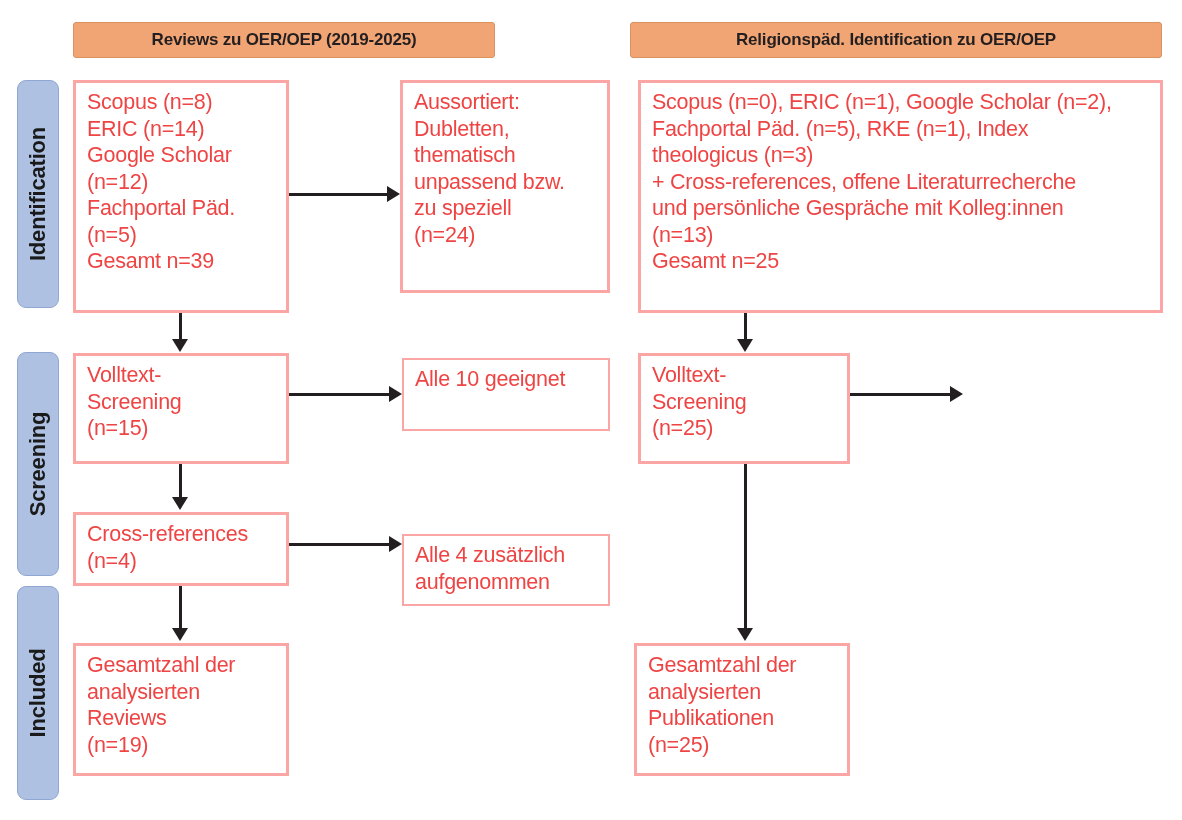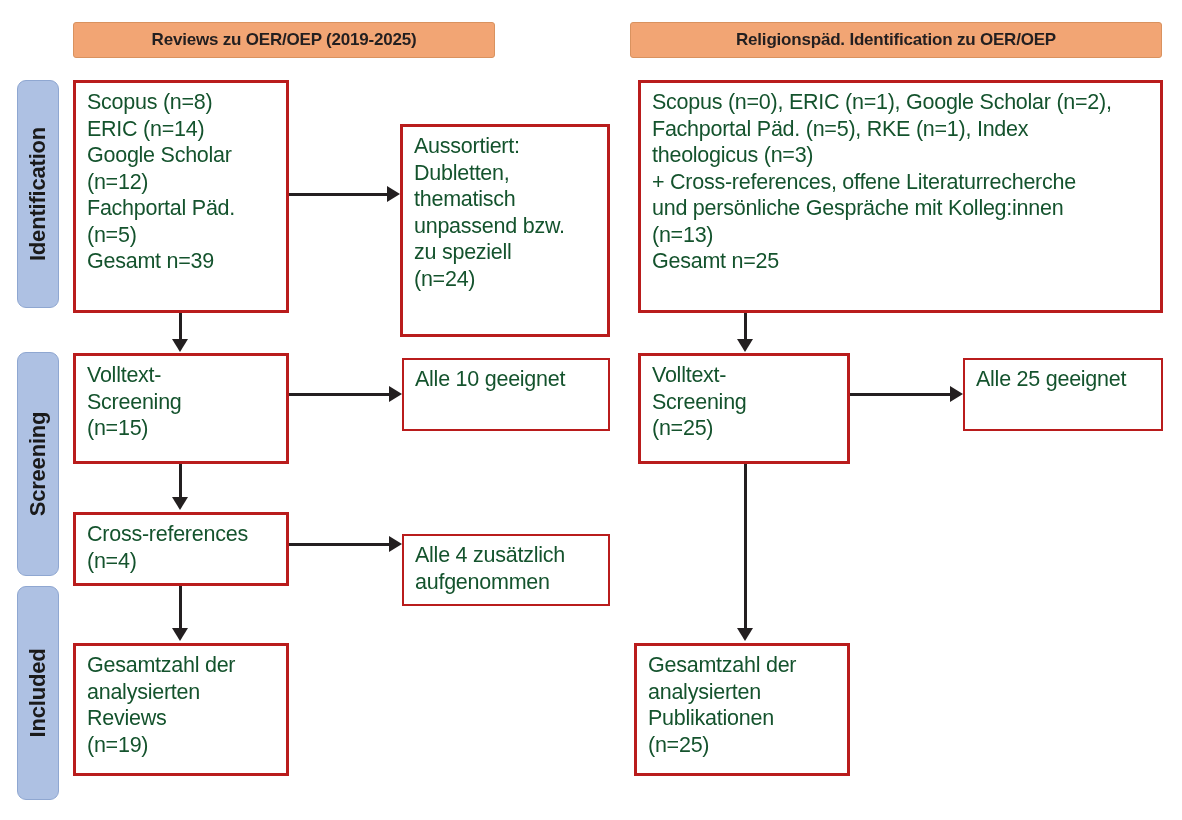--- a/index.html
+++ b/index.html
@@ -52,26 +52,26 @@
     font-size: 22px;
     font-weight: 700;
     color: #1a1a1a;
     letter-spacing: -0.2px;
   }
 
   
   .box {
     position: absolute;
     background: #ffffff;
-    border: 3px solid #b91c1c;
+    border: 3px solid #fca5a5;
     box-sizing: border-box;
     padding: 6px 8px 6px 11px;
     font-size: 21.5px;
     line-height: 1.235;
-    color: #14532d;
+    color: #ef4444;
     font-weight: 500;
     white-space: pre-line;
     letter-spacing: -0.25px;
     overflow: hidden;
   }
   .box.thin { border-width: 2.5px; }
 
   
   .vline, .hline {
     position: absolute;
@@ -117,21 +117,21 @@
   </div>
 
   <div class="box" style="left:73px; top:80px; width:216px; height:233px;">Scopus (n=8)
 ERIC (n=14)
 Google Scholar
 (n=12)
 Fachportal Päd.
 (n=5)
 Gesamt n=39</div>
 
-  <div class="box" style="left:400px; top:80px; width:210px; height:213px;margin-top:44px;">Aussortiert:
+  <div class="box" style="left:400px; top:80px; width:210px; height:213px;">Aussortiert:
 Dubletten,
 thematisch
 unpassend bzw.
 zu speziell
 (n=24)</div>
 
   <div class="box" style="left:73px; top:353px; width:216px; height:111px;">Volltext-
 Screening
 (n=15)</div>
 
@@ -153,21 +153,20 @@
 theologicus (n=3)
 + Cross-references, offene Literaturrecherche
 und persönliche Gespräche mit Kolleg:innen
 (n=13)
 Gesamt n=25</div>
 
   <div class="box" style="left:638px; top:353px; width:212px; height:111px;">Volltext-
 Screening
 (n=25)</div>
 
-  <div class="box thin" style="left:963px; top:358px; width:200px; height:73px;">Alle 25 geeignet</div>
 
   <div class="box" style="left:634px; top:643px; width:216px; height:133px;">Gesamtzahl der
 analysierten
 Publikationen
 (n=25)</div>
 
   <div class="hline" style="left:289px; top:193px; width:100px;"></div>
   <div class="arrow-right" style="left:387px; top:186px;"></div>
 
   <div class="vline" style="left:179px; top:313px; width:3px; height:28px;"></div>

